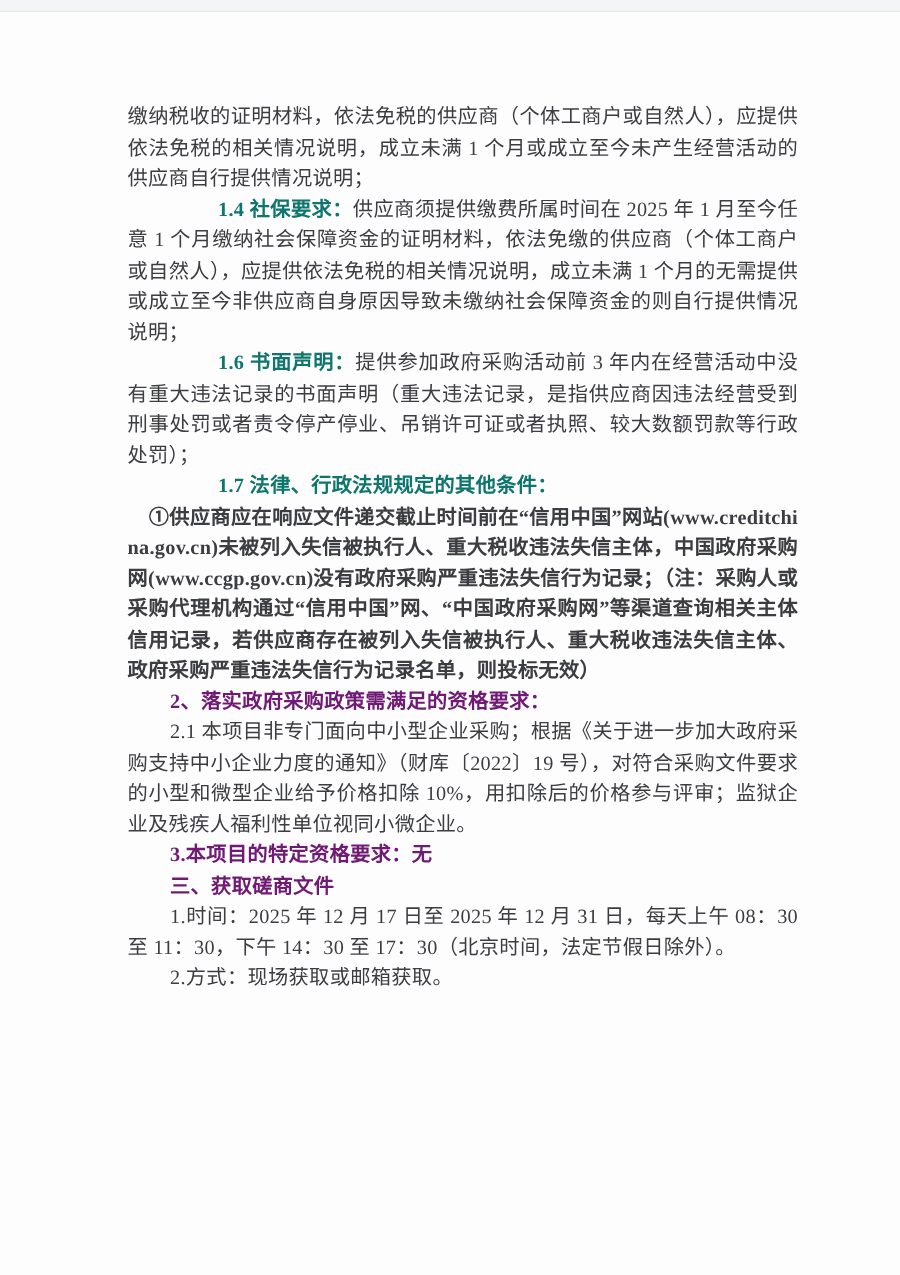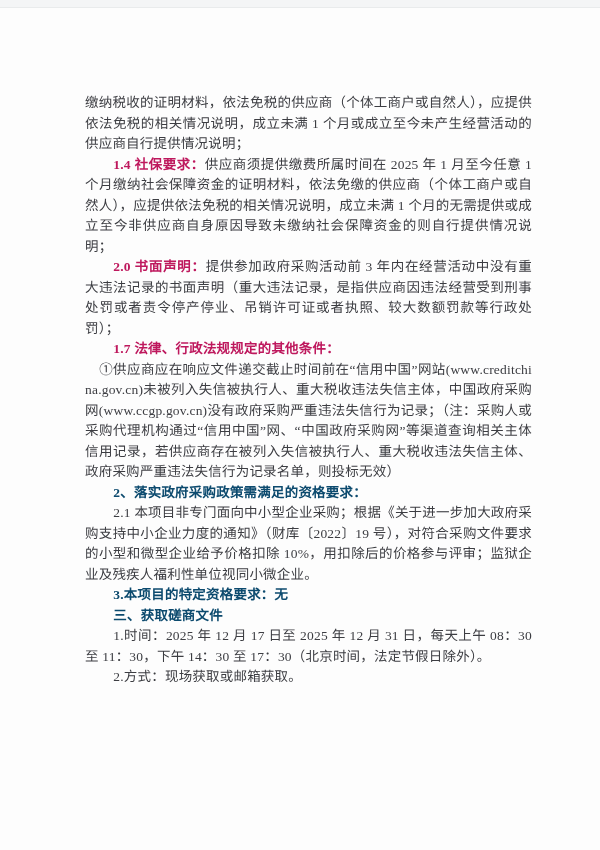--- a/index.html
+++ b/index.html
@@ -24,63 +24,65 @@
     top: 0;
     left: 0;
     width: 100%;
     height: 7px;
     background: #f4f5f6;
     border-bottom: 1px solid #e9ebec;
   }
   .content {
     position: absolute;
     left: 85px;
-    top: 93px;
+    top: 68px;
     width: 447px;
     font-size: 13.5px;
     line-height: 20.5px;
     color: #3c3d42;
     text-align: justify;
     text-justify: inter-ideograph;
     word-break: break-all;
     letter-spacing: 0.2px;
   }
   .para {
     margin: 0;
     text-indent: 2.1em;
   }
   .para.no-indent {
     text-indent: 0;
   }
   .para.indent-1 {
     text-indent: 1.05em;
+    font-weight: bold;
   }
   .lead {
     font-weight: bold;
-    color: #be185d;
+    color: #0f766e;
+    margin-left: 32px;
   }
   .bold-para {
     font-weight: bold;
-    color: #0c4a6e;
+    color: #701a75;
   }
 </style>
 </head>
 <body>
 
 <div class="page">
   <div class="scan-edge"></div>
 
   <div class="content">
 
     <p class="para no-indent"><span>缴纳税收的证明材料，依法免税的供应商（个体工商户或自然人），应提供依法免税的相关情况说明，成立未满 1 个月或成立至今未产生经营活动的供应商自行提供情况说明；</span></p>
 
     <p class="para"><span class="lead">1.4 社保要求：</span><span>供应商须提供缴费所属时间在 2025 年 1 月至今任意 1 个月缴纳社会保障资金的证明材料，依法免缴的供应商（个体工商户或自然人），应提供依法免税的相关情况说明，成立未满 1 个月的无需提供或成立至今非供应商自身原因导致未缴纳社会保障资金的则自行提供情况说明；</span></p>
 
 
-    <p class="para"><span class="lead">2.0 书面声明：</span><span>提供参加政府采购活动前 3 年内在经营活动中没有重大违法记录的书面声明（重大违法记录，是指供应商因违法经营受到刑事处罚或者责令停产停业、吊销许可证或者执照、较大数额罚款等行政处罚）；</span></p>
+    <p class="para"><span class="lead">1.6 书面声明：</span><span>提供参加政府采购活动前 3 年内在经营活动中没有重大违法记录的书面声明（重大违法记录，是指供应商因违法经营受到刑事处罚或者责令停产停业、吊销许可证或者执照、较大数额罚款等行政处罚）；</span></p>
 
     <p class="para"><span class="lead">1.7 法律、行政法规规定的其他条件：</span><span></span></p>
 
     <p class="para indent-1"><span>①供应商应在响应文件递交截止时间前在“信用中国”网站(www.creditchina.gov.cn)未被列入失信被执行人、重大税收违法失信主体，中国政府采购网(www.ccgp.gov.cn)没有政府采购严重违法失信行为记录；（注：采购人或采购代理机构通过“信用中国”网、“中国政府采购网”等渠道查询相关主体信用记录，若供应商存在被列入失信被执行人、重大税收违法失信主体、政府采购严重违法失信行为记录名单，则投标无效）</span></p>
 
 
     <p class="para bold-para"><span>2、落实政府采购政策需满足的资格要求：</span></p>
 
     <p class="para"><span>2.1 本项目非专门面向中小型企业采购；根据《关于进一步加大政府采购支持中小企业力度的通知》（财库〔2022〕19 号），对符合采购文件要求的小型和微型企业给予价格扣除 10%，用扣除后的价格参与评审；监狱企业及残疾人福利性单位视同小微企业。</span></p>
 

